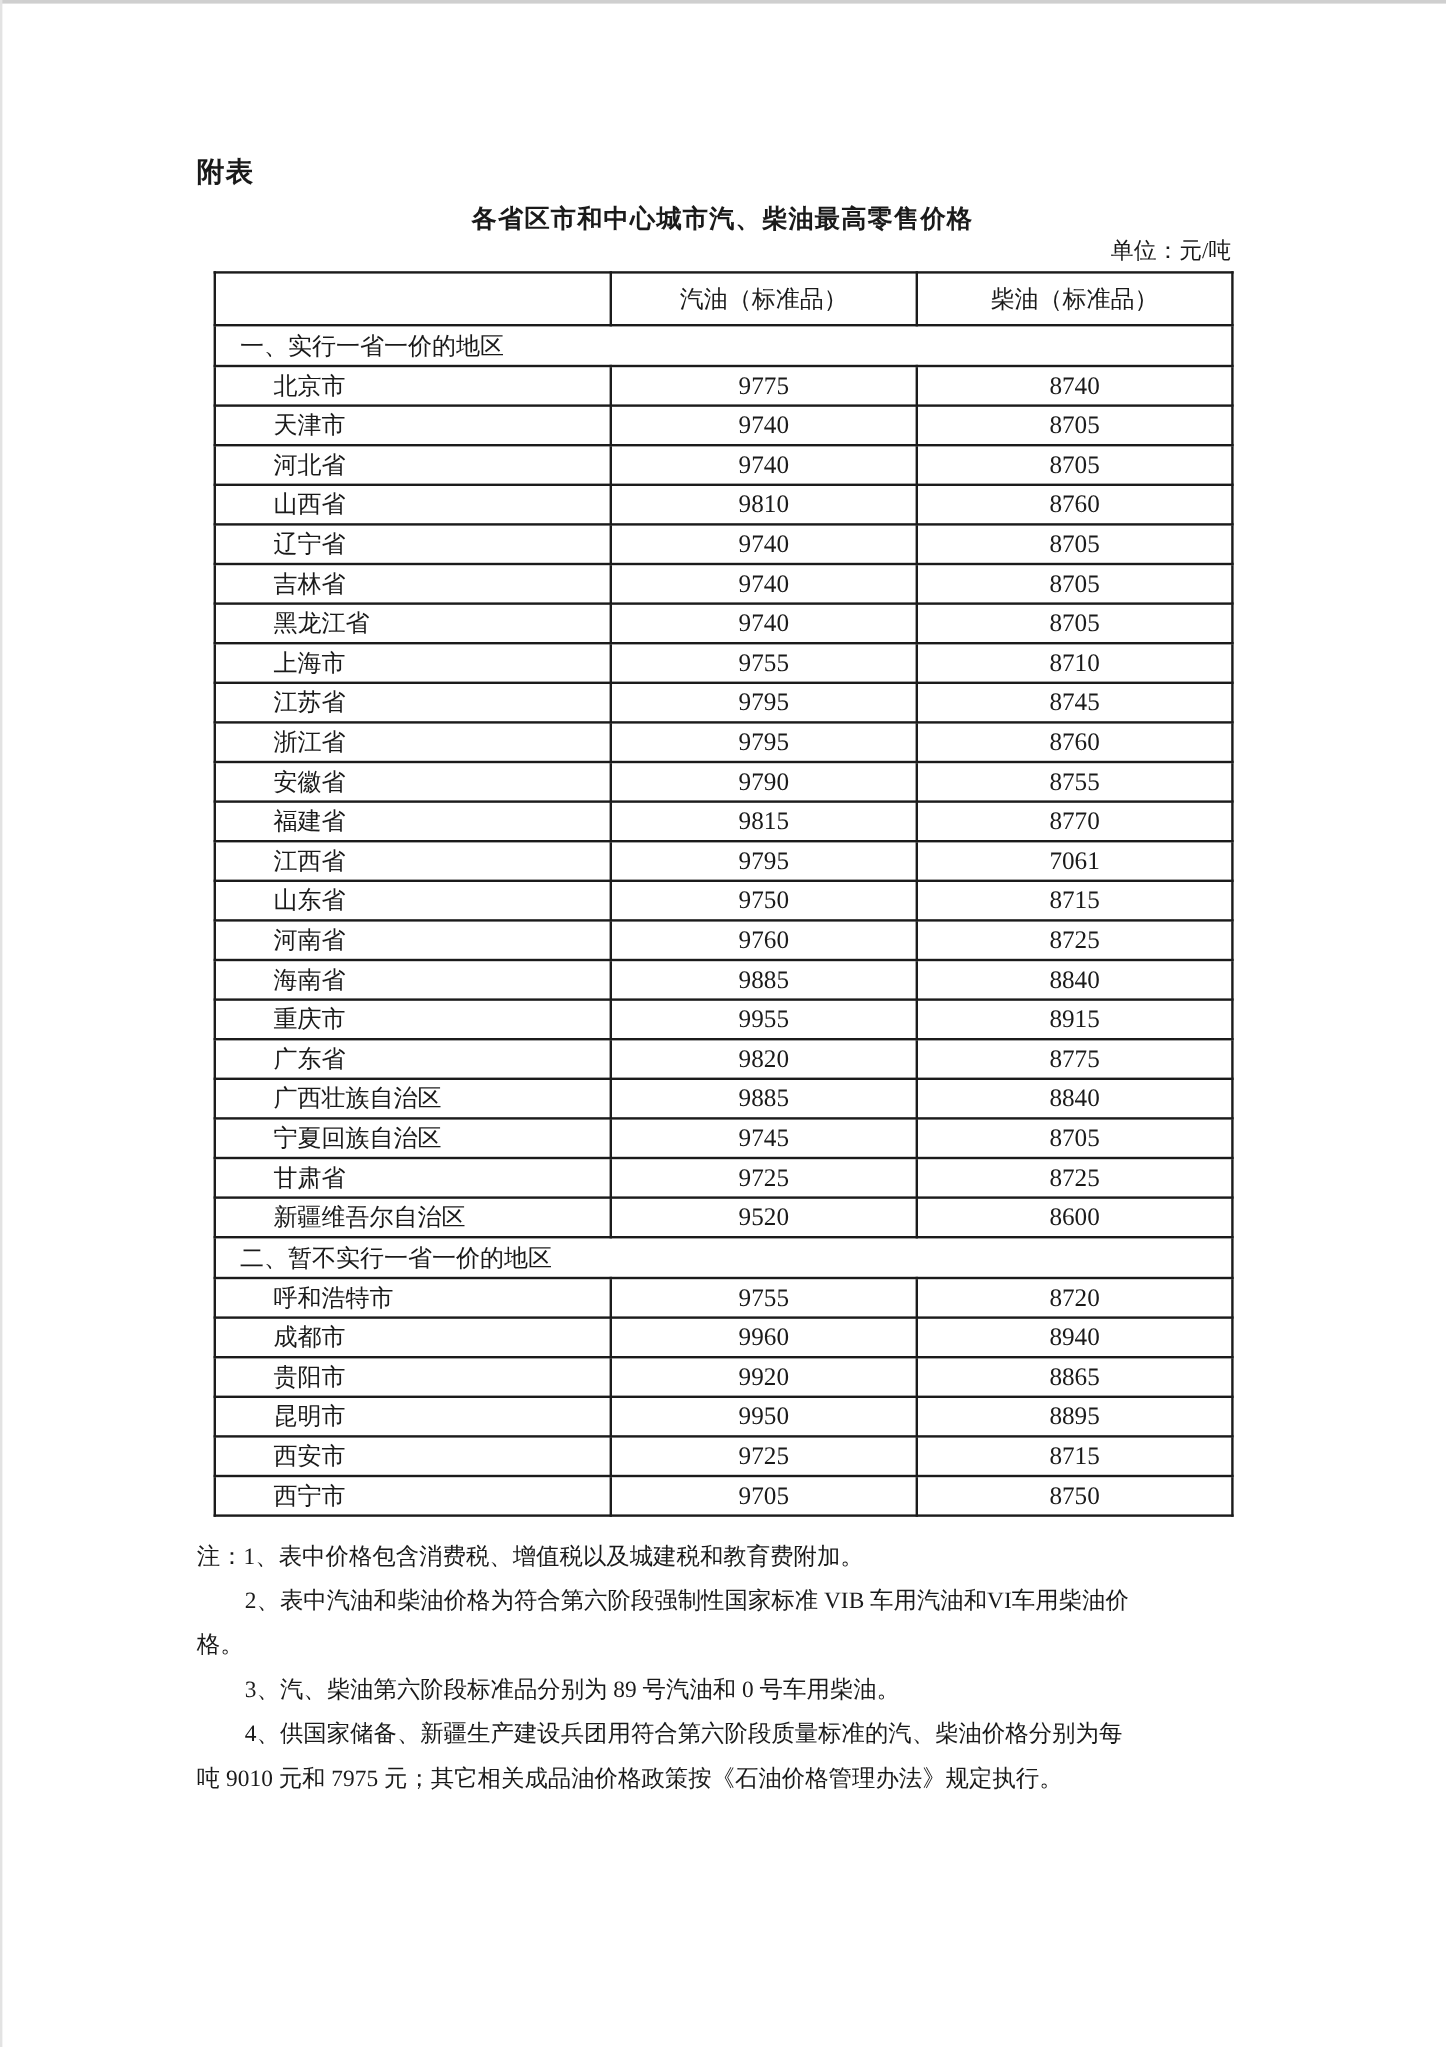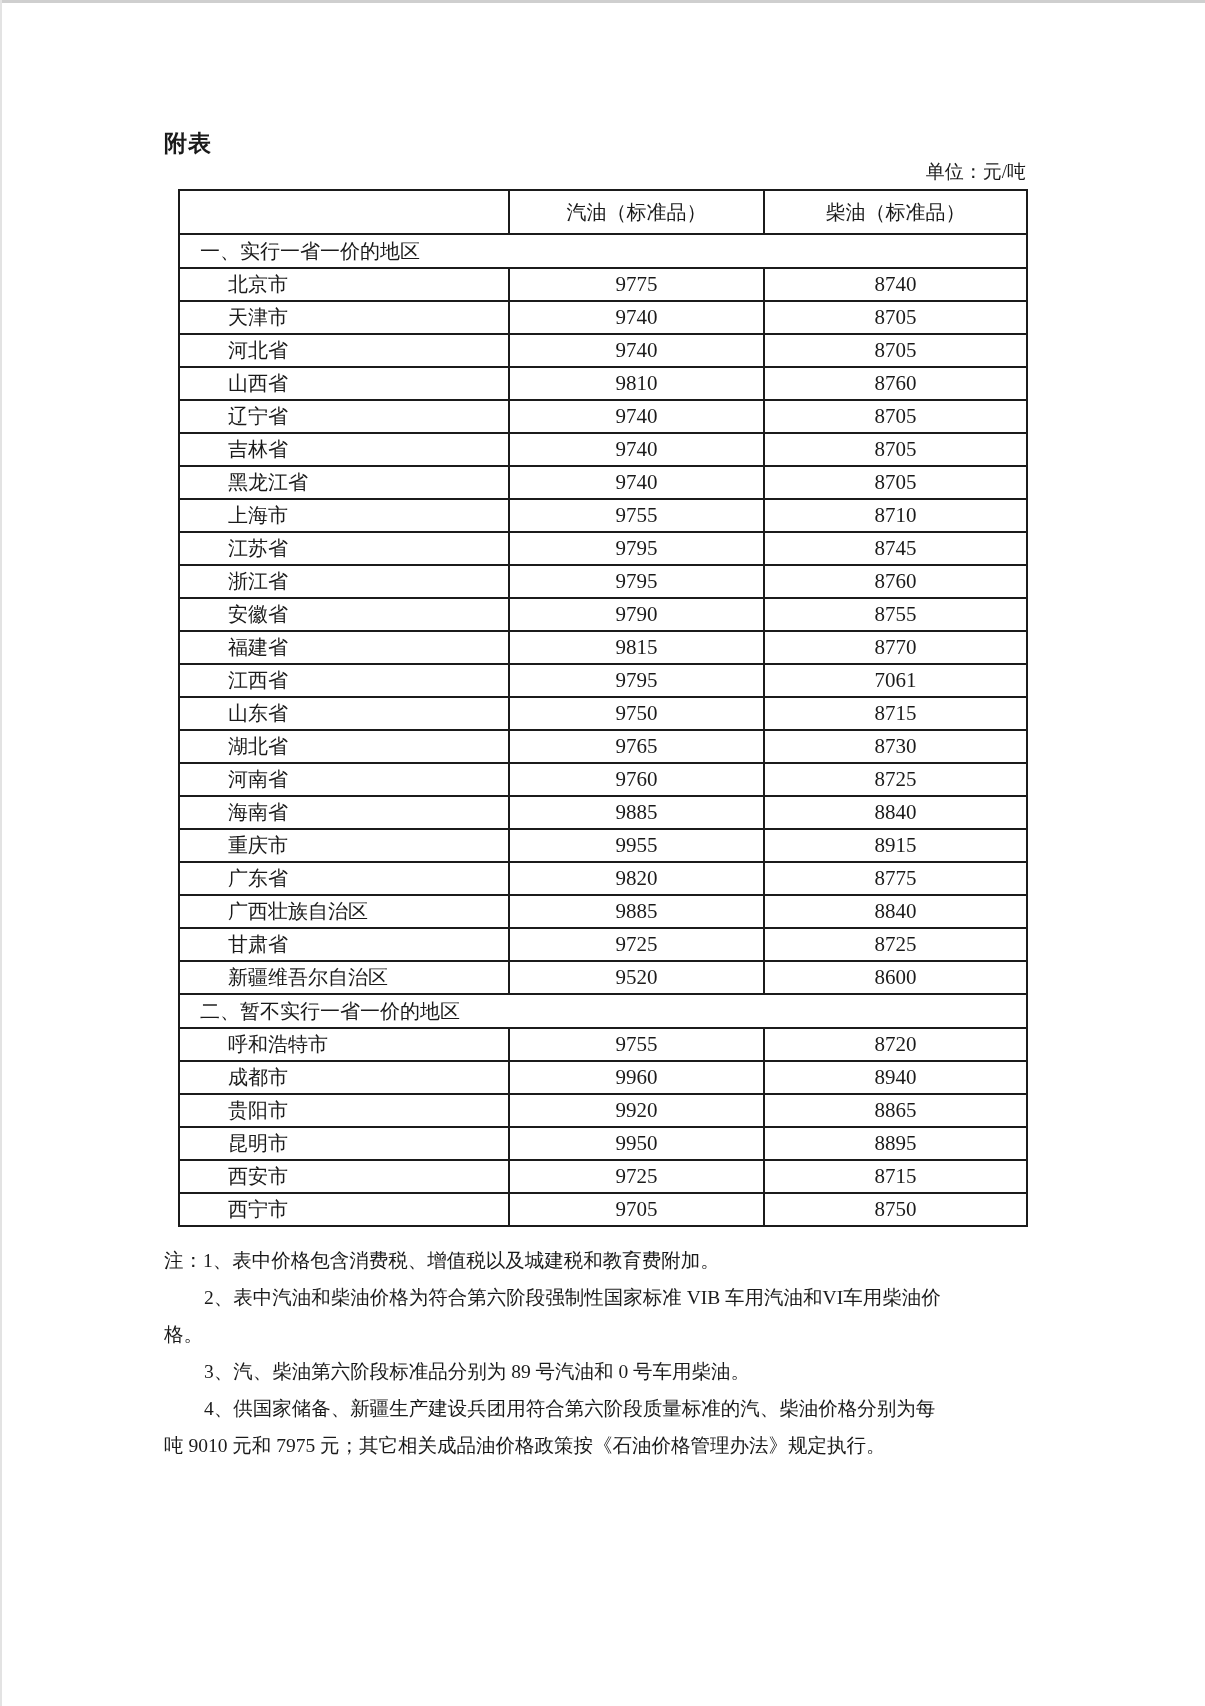--- a/index.html
+++ b/index.html
@@ -98,20 +98,21 @@
 </head>
 <body>
 
 <div class="page-edge-top"></div>
 <div class="page-edge-left"></div>
 
 <div class="sheet">
 
   <div class="doc-label">附表</div>
 
+  <div class="doc-title">各省区市和中心城市汽、柴油最高零售价格</div>
 
   <div class="unit-note">单位：元/吨</div>
 
   <table class="price-table">
     <colgroup>
       <col class="c-name">
       <col class="c-gas">
       <col class="c-die">
     </colgroup>
     <tbody id="table-body">
@@ -187,25 +188,20 @@
           <td class="name-cell">江西省</td>
           <td class="num-cell">9795</td>
           <td class="num-cell">7061</td>
         </tr>
         <tr class="data-row">
           <td class="name-cell">山东省</td>
           <td class="num-cell">9750</td>
           <td class="num-cell">8715</td>
         </tr>
         <tr class="data-row">
-          <td class="name-cell">湖北省</td>
-          <td class="num-cell">9765</td>
-          <td class="num-cell">8730</td>
-        </tr>
-        <tr class="data-row">
           <td class="name-cell">河南省</td>
           <td class="num-cell">9760</td>
           <td class="num-cell">8725</td>
         </tr>
         <tr class="data-row">
           <td class="name-cell">海南省</td>
           <td class="num-cell">9885</td>
           <td class="num-cell">8840</td>
         </tr>
         <tr class="data-row">
@@ -215,20 +211,25 @@
         </tr>
         <tr class="data-row">
           <td class="name-cell">广东省</td>
           <td class="num-cell">9820</td>
           <td class="num-cell">8775</td>
         </tr>
         <tr class="data-row">
           <td class="name-cell">广西壮族自治区</td>
           <td class="num-cell">9885</td>
           <td class="num-cell">8840</td>
+        </tr>
+        <tr class="data-row">
+          <td class="name-cell">宁夏回族自治区</td>
+          <td class="num-cell">9745</td>
+          <td class="num-cell">8705</td>
         </tr>
         <tr class="data-row">
           <td class="name-cell">甘肃省</td>
           <td class="num-cell">9725</td>
           <td class="num-cell">8725</td>
         </tr>
         <tr class="data-row">
           <td class="name-cell">新疆维吾尔自治区</td>
           <td class="num-cell">9520</td>
           <td class="num-cell">8600</td>

